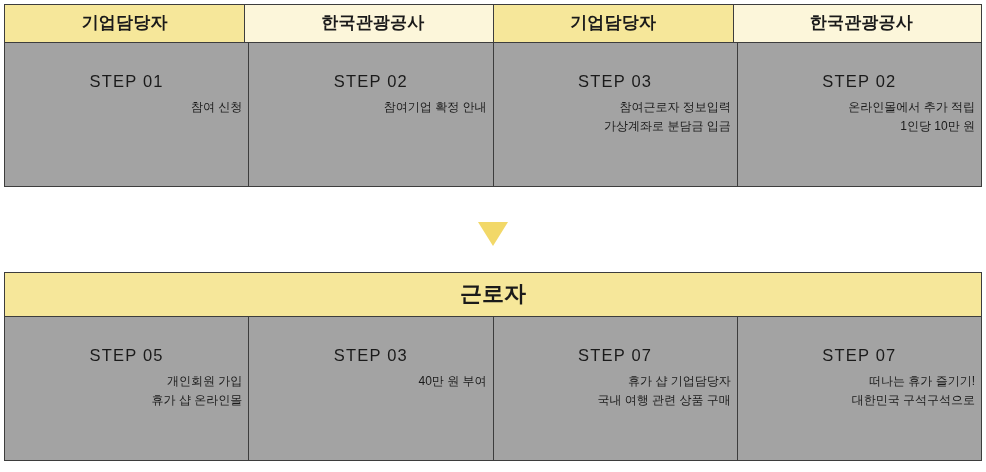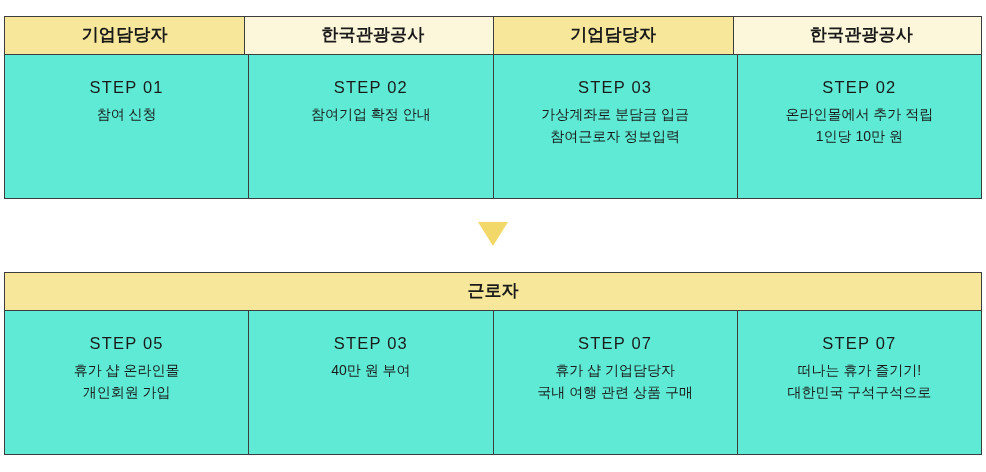--- a/index.html
+++ b/index.html
@@ -23,21 +23,21 @@
 
   
   .table-wrap {
     position: absolute;
     left: 4px;
     width: 978px;
     border: 1px solid #3d3d3d;
     box-sizing: border-box;
     background: #ffffff;
   }
-  #top-table { top: 16px; }
+  #top-table { top: 4px; }
   #bottom-table { top: 272px; }
 
   .hdr-row {
     display: flex;
     width: 100%;
   }
   .hdr-cell {
     flex: 1 1 0;
     box-sizing: border-box;
     border-right: 1px solid #3d3d3d;
@@ -56,47 +56,48 @@
 
   .body-row {
     display: flex;
     width: 100%;
   }
   .body-cell {
     flex: 1 1 0;
     box-sizing: border-box;
     border-right: 1px solid #3d3d3d;
     text-align: center;
-    padding: 20px 6px 22px 6px;
+    padding: 26px 6px 22px 6px;
     line-height: 1.55;
     font-size: 16px;
-    background: #5eead4;
+    background: #a3a3a3;
   }
   .body-cell:last-child { border-right: none; }
   #top-table .body-cell { height: 143px; }
   #bottom-table .body-cell { height: 143px; }
 
   .step-label {
     font-size: 16.5px;
     letter-spacing: 1.2px;
     margin-bottom: 3px;
   }
   .step-desc {
-    font-size: 14px;
+    font-size: 12px;
+    text-align: right;
   }
   .step-desc div { white-space: nowrap; }
 
   
   .hdr-full {
     box-sizing: border-box;
     width: 100%;
     border-bottom: 1px solid #3d3d3d;
     background: #f6e79a;
     text-align: center;
-    font-size: 17px;
+    font-size: 22px;
     font-weight: bold;
     padding: 8px 4px 9px 4px;
     line-height: 1.2;
   }
 
   
   .arrow-zone {
     position: absolute;
     top: 206px;
     left: 0;
@@ -135,22 +136,22 @@
       </div>
       <div class="body-cell">
         <div class="step-label">STEP 02</div>
         <div class="step-desc">
           <div>참여기업 확정 안내</div>
         </div>
       </div>
       <div class="body-cell">
         <div class="step-label">STEP 03</div>
         <div class="step-desc">
+          <div>참여근로자 정보입력</div>
           <div>가상계좌로 분담금 입금</div>
-          <div>참여근로자 정보입력</div>
         </div>
       </div>
       <div class="body-cell">
         <div class="step-label">STEP 02</div>
         <div class="step-desc">
           <div>온라인몰에서 추가 적립</div>
           <div>1인당 10만 원</div>
         </div>
       </div>
     </div>
@@ -159,22 +160,22 @@
   <div class="arrow-zone">
     <div class="arrow-down"></div>
   </div>
 
   <div class="table-wrap" id="bottom-table">
     <div class="hdr-full">근로자</div>
     <div class="body-row">
       <div class="body-cell">
         <div class="step-label">STEP 05</div>
         <div class="step-desc">
+          <div>개인회원 가입</div>
           <div>휴가 샵 온라인몰</div>
-          <div>개인회원 가입</div>
         </div>
       </div>
       <div class="body-cell">
         <div class="step-label">STEP 03</div>
         <div class="step-desc">
           <div>40만 원 부여</div>
         </div>
       </div>
       <div class="body-cell">
         <div class="step-label">STEP 07</div>

